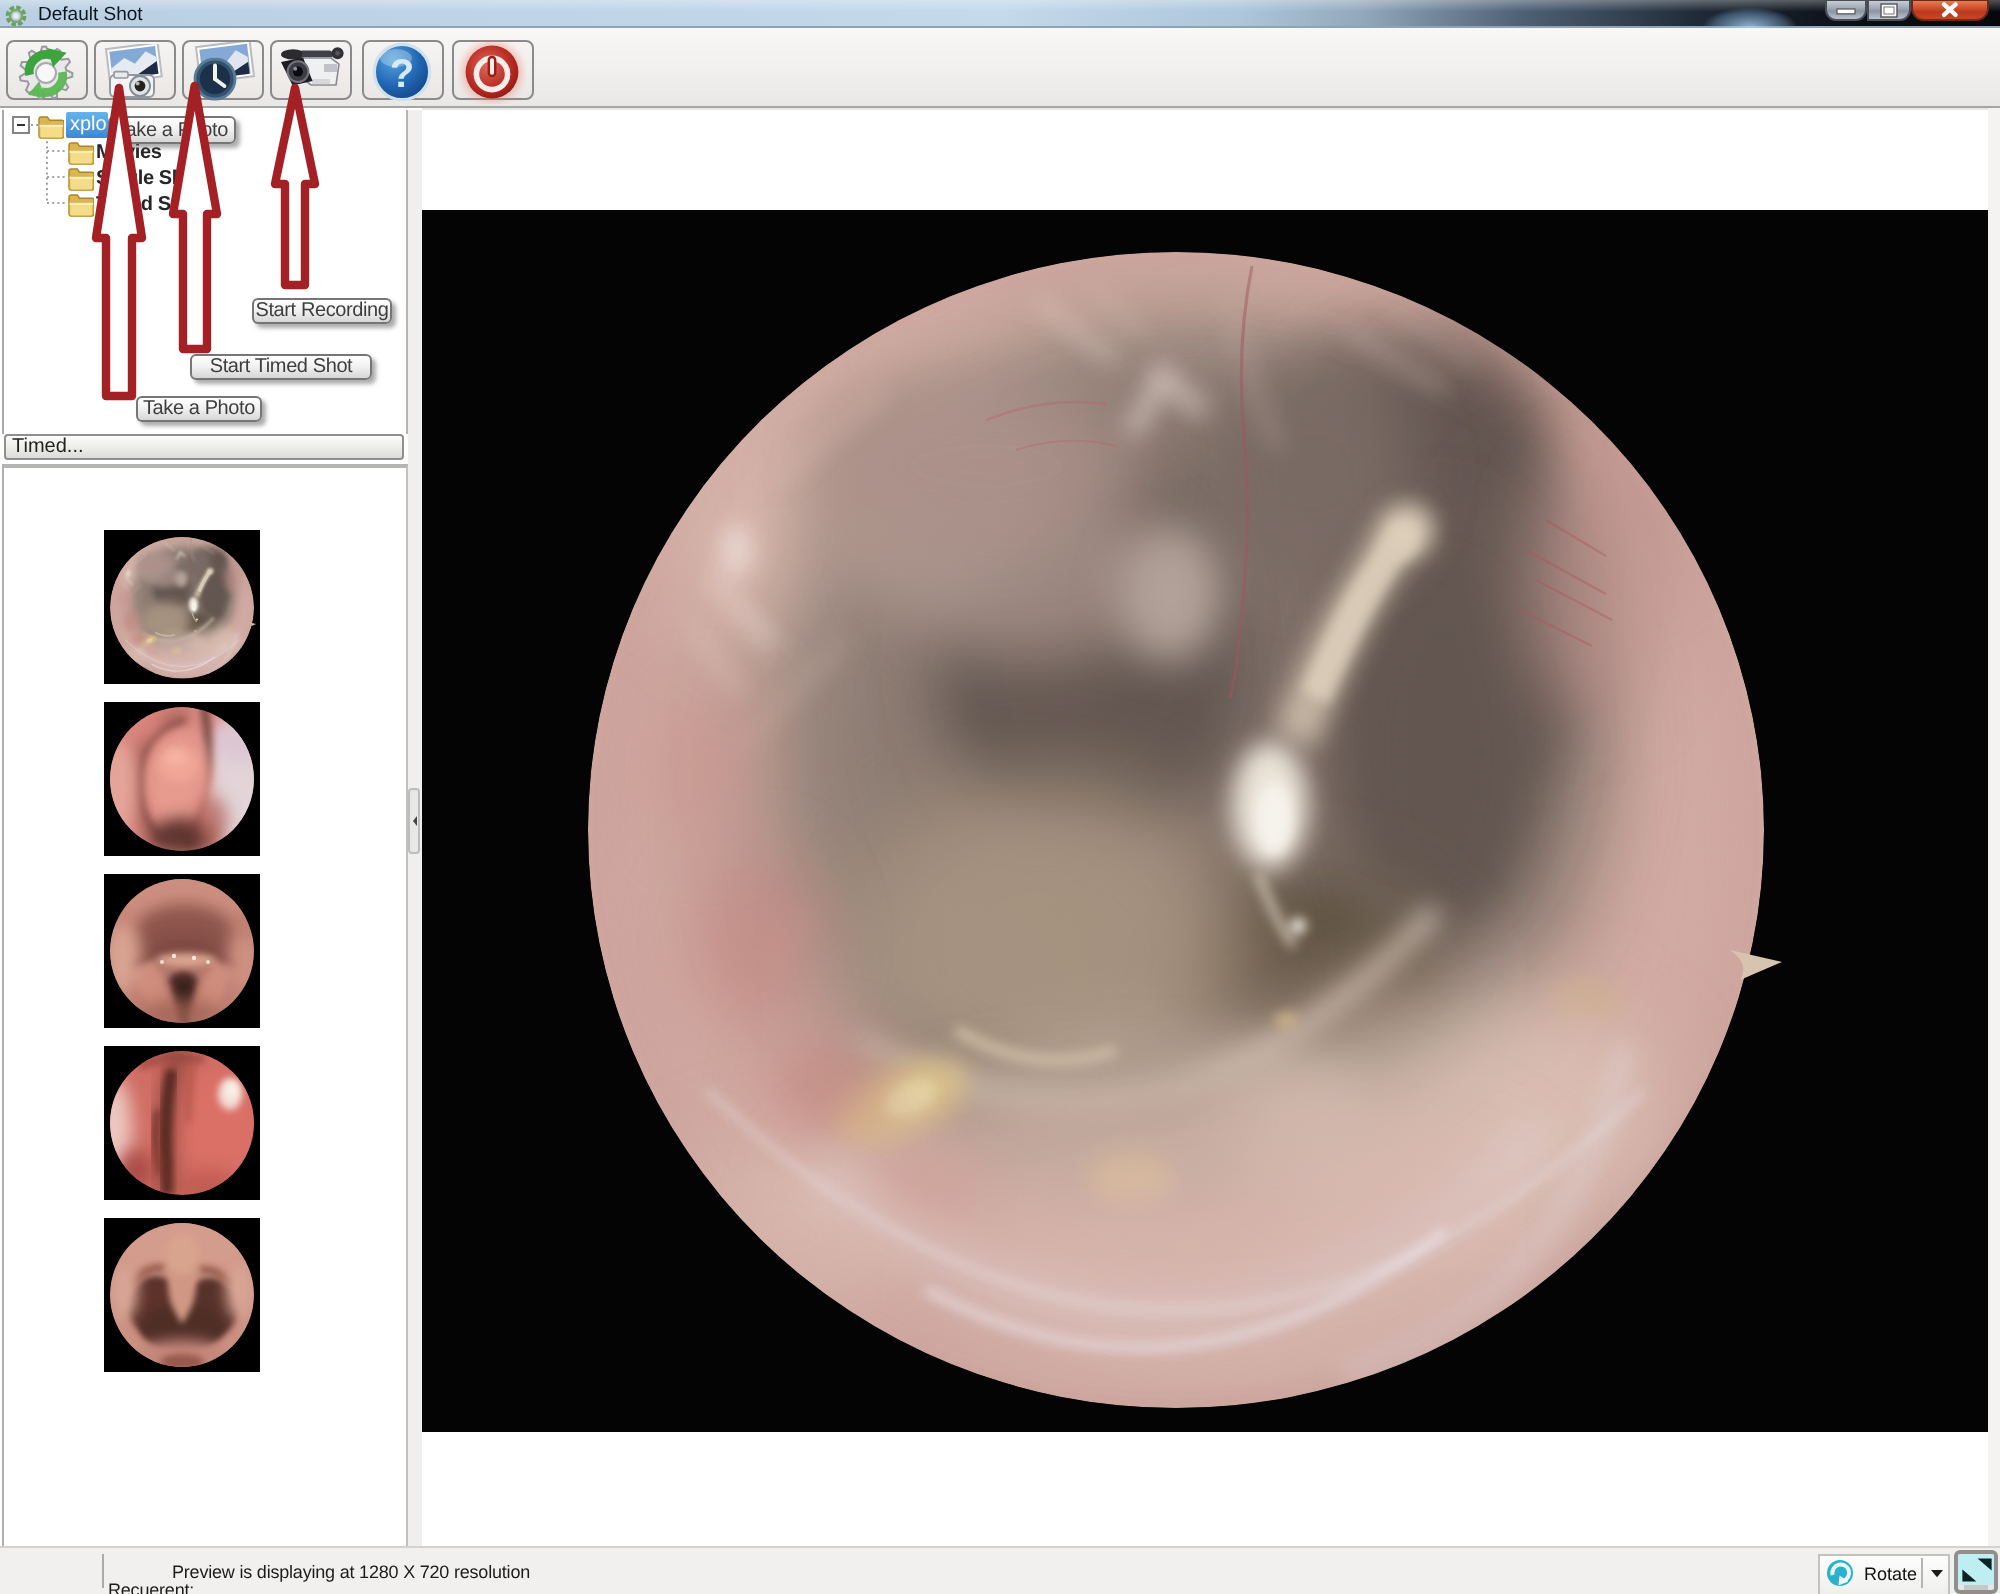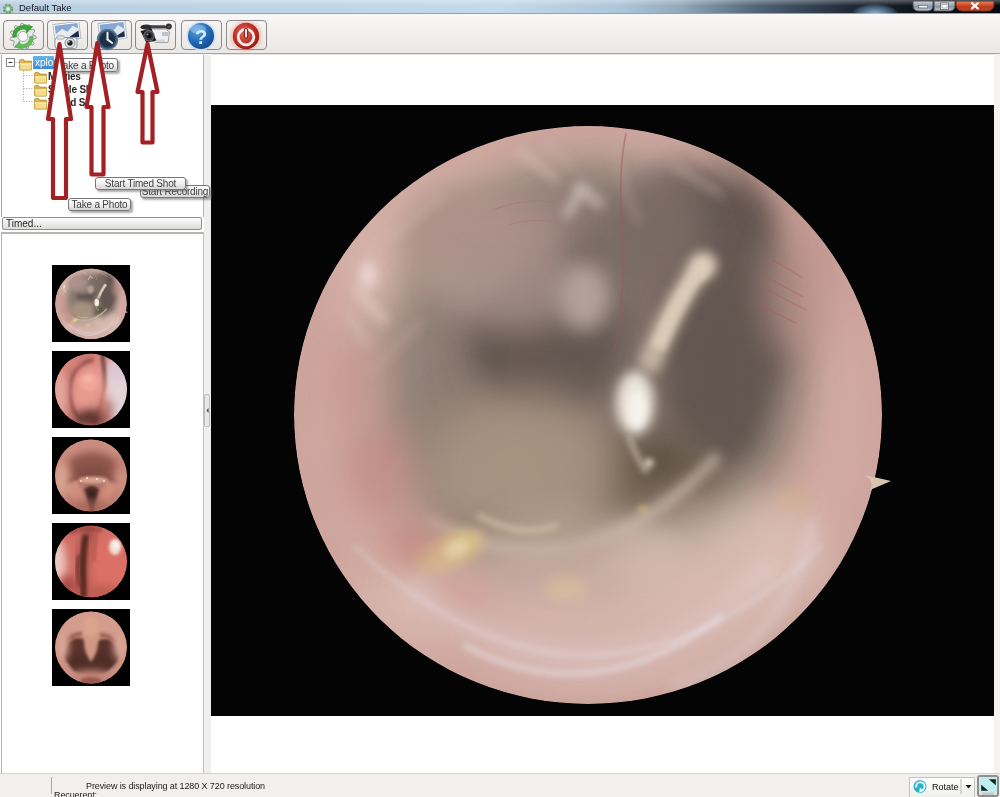--- a/index.html
+++ b/index.html
@@ -66,21 +66,21 @@
 
 <div class="abs" id="titlebar"></div>
 <div class="abs" id="titleglow"></div>
 <div class="abs" id="titleicon">
 <svg width="13" height="12" viewBox="0 0 13 12">
   <circle cx="6" cy="6" r="4.2" fill="none" stroke="#69a25c" stroke-width="2" stroke-dasharray="2.2,1.1"></circle>
   <circle cx="6" cy="6" r="3" fill="none" stroke="#7aa86e" stroke-width="1.2"></circle>
   <circle cx="6" cy="6" r="1.4" fill="#e8efe4"></circle>
 </svg>
 </div>
-<div class="abs" id="titletext">Default Take</div>
+<div class="abs" id="titletext">Default Shot</div>
 <div class="abs" id="winbtns">
 <svg width="84" height="13">
   <defs>
   <linearGradient id="mmg" x1="0" y1="0" x2="0" y2="1">
     <stop offset="0" stop-color="#cdd3db"></stop>
           <stop offset=".45" stop-color="#9ba4b0"></stop>
           <stop offset=".55" stop-color="#8a94a2"></stop>
           <stop offset="1" stop-color="#c0c8d2"></stop>
   </linearGradient>
   <linearGradient id="closeg" x1="0" y1="0" x2="0" y2="1">
@@ -480,21 +480,21 @@
 <ellipse cx="295" cy="290" rx="294" ry="289" fill="#a89a94" opacity=".1"></ellipse>
             <ellipse cx="295" cy="290" rx="294" ry="289" fill="none" stroke="#b4837d" stroke-width="22" opacity=".28" filter="url(#eb16)"></ellipse>
 </g>
 <path d="M572,350 l26,6 -21,9 q5,-8 -5,-15z" fill="#d6c4b0"></path>
 </g>
 </defs>
 <use href="#ear" transform="translate(82,20)"></use>
 </svg></div>
 
 <div class="tip" style="left:54px; top:58px; width:64px; height:14px; line-height:13px;">Take a Photo</div>
-<div class="tip" style="left:140px; top:149px; width:70px; height:13px; line-height:12px;margin-top:36px;">Start Recording</div>
+<div class="tip" style="left:126px; top:149px; width:70px; height:13px; line-height:12px;">Start Recording</div>
 <div class="tip" style="left:95px; top:177px; width:91px; height:13px; line-height:12px;">Start Timed Shot</div>
 <div class="tip" style="left:68px; top:198px; width:63px; height:13px; line-height:12px;">Take a Photo</div>
 
 <div class="abs" style="left:0; top:0; pointer-events:none;">
 <svg width="220" height="210" viewBox="0 0 220 210">
   <g fill="#ffffff" stroke="#a32024" stroke-width="4.2" stroke-linejoin="round">
     <path d="M59.5,44 L71,119 L66,119 L66,198 L53,198 L53,119 L48,119 Z"></path>
     <path d="M97.3,43 L108.5,107 L103.5,107 L103.5,174.5 L91.5,174.5 L91.5,107 L86.5,107 Z"></path>
     <path d="M147.5,44 L157.5,92 L152.5,92 L152.5,142.5 L142.5,142.5 L142.5,92 L137.5,92 Z"></path>
   </g>

